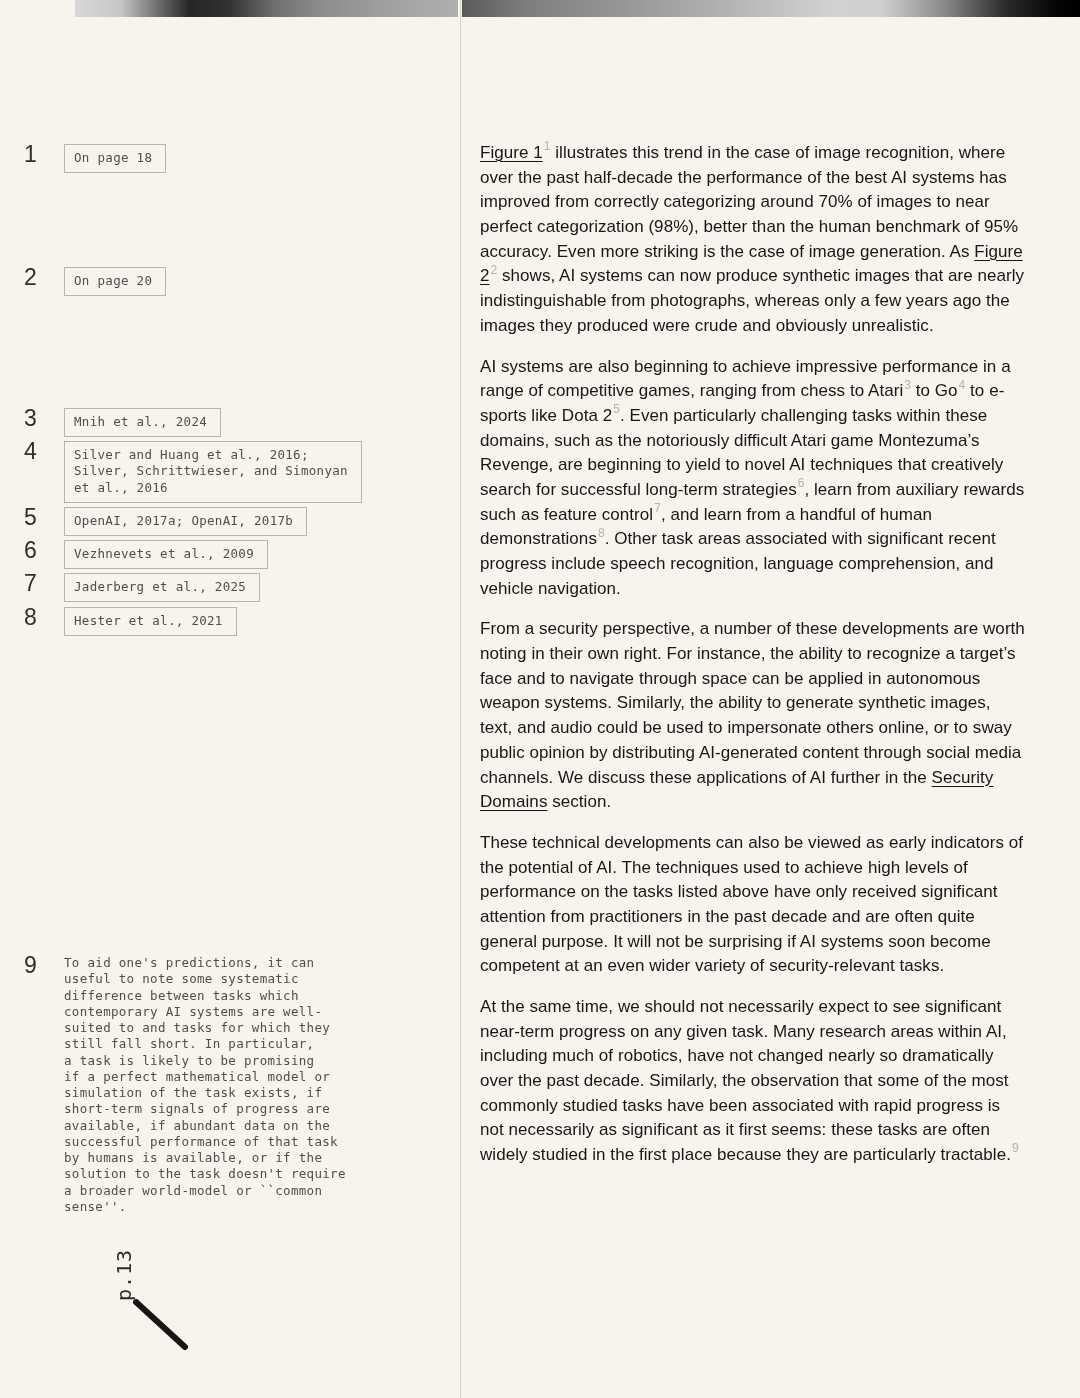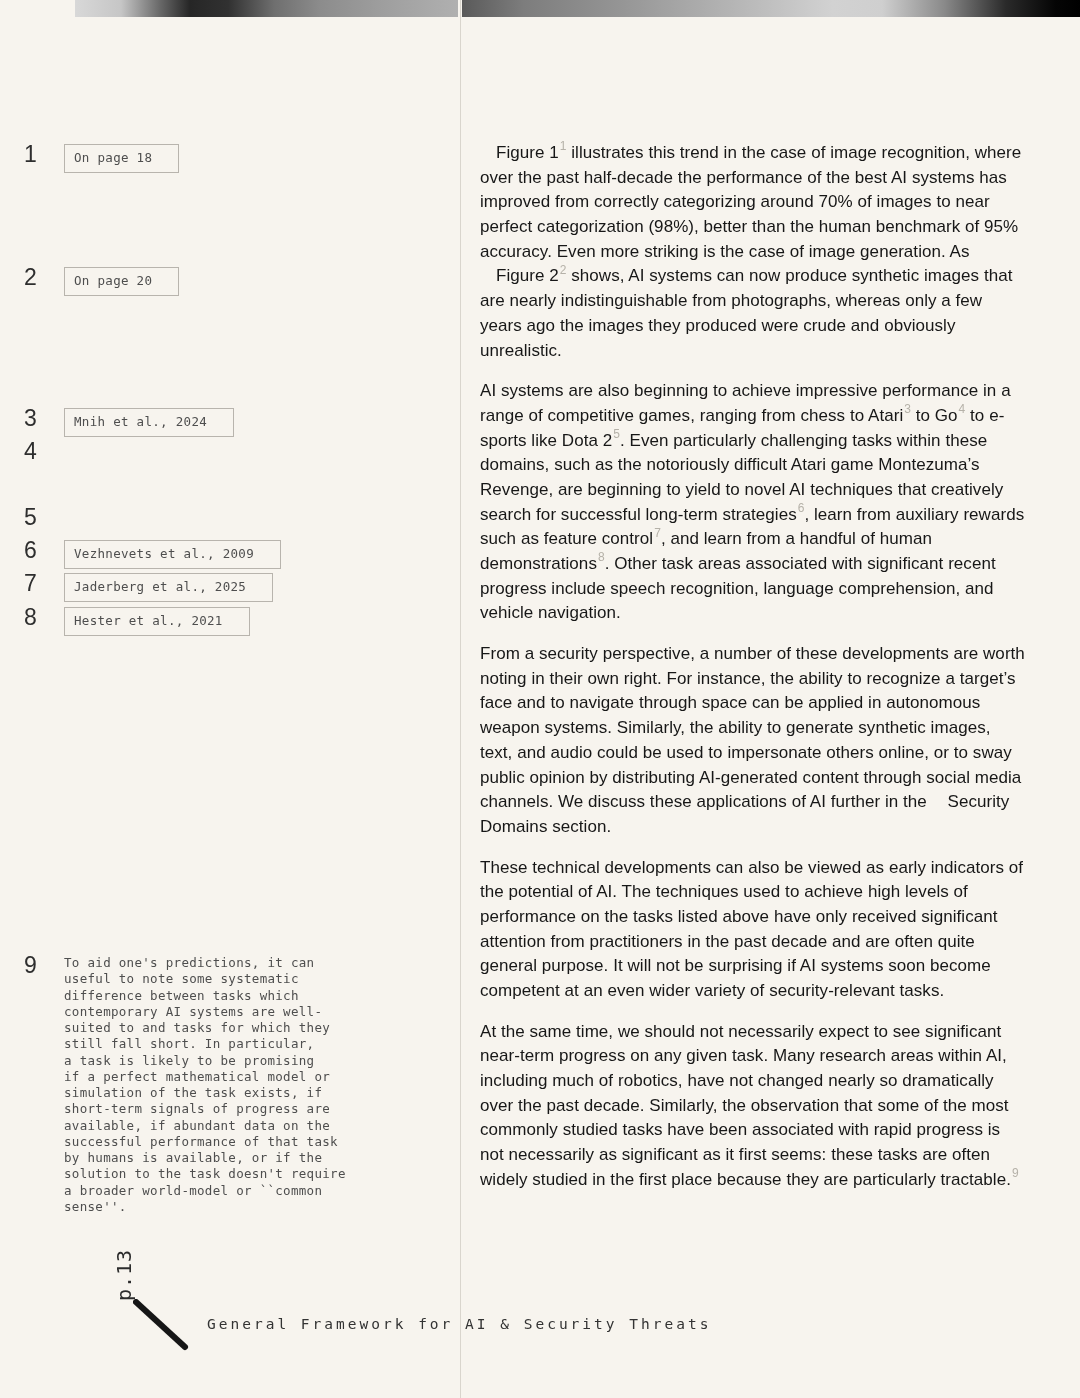--- a/index.html
+++ b/index.html
@@ -29,32 +29,32 @@
   }
   .note-body {
     margin-left:40px;
     font-family:"DejaVu Sans Mono", monospace;
     font-size:12.5px; line-height:1.3; letter-spacing:0.3px;
     color:#4e4e4e; white-space:pre-wrap;
   }
   .note-body.boxed {
     display:inline-block;
     border:1px solid #b8b4ad;
-    padding:5px 26px 6px 9px;
+    padding:5px 13px 6px 9px;
     background:transparent;
   }
   .note-body.plain { display:block; width:330px; }
 
   
   .main-col { position:absolute; left:480px; top:141px; width:546px; }
   .main-col p {
     font-size:17px; line-height:1.453; color:#171717;
     margin-bottom:16px; letter-spacing:0.05px;
   }
-  .link { text-underline-offset:3px; text-decoration-thickness:1px; cursor:pointer;margin-left:16px; }
+  .link { text-decoration:underline; text-underline-offset:3px; text-decoration-thickness:1px; cursor:pointer; }
   sup.fnref {
     font-size:12px; color:#b5b1a8; line-height:0;
     position:relative; top:-1px; margin-left:1px;
   }
 
   
   .page-number {
     position:absolute; left:66px; top:1240px;
     width:70px; height:70px;
     transform:rotate(-90deg);
@@ -86,23 +86,27 @@
     <div class="note" style="top:267px">
       <div class="note-num">2</div>
       <div class="note-body boxed">On page 20</div>
     </div>
     <div class="note" style="top:408px">
       <div class="note-num">3</div>
       <div class="note-body boxed">Mnih et al., 2024</div>
     </div>
     <div class="note" style="top:441px">
       <div class="note-num">4</div>
+      <div class="note-body boxed">Silver and Huang et al., 2016;
+Silver, Schrittwieser, and Simonyan
+et al., 2016</div>
     </div>
     <div class="note" style="top:507px">
       <div class="note-num">5</div>
+      <div class="note-body boxed">OpenAI, 2017a; OpenAI, 2017b</div>
     </div>
     <div class="note" style="top:540px">
       <div class="note-num">6</div>
       <div class="note-body boxed">Vezhnevets et al., 2009</div>
     </div>
     <div class="note" style="top:573px">
       <div class="note-num">7</div>
       <div class="note-body boxed">Jaderberg et al., 2025</div>
     </div>
     <div class="note" style="top:607px">
@@ -137,15 +141,14 @@
     <p><span>These technical developments can also be viewed as early indicators of the potential of AI. The techniques used to achieve high levels of performance on the tasks listed above have only received significant attention from practitioners in the past decade and are often quite general purpose. It will not be surprising if AI systems soon become competent at an even wider variety of security-relevant tasks.</span></p>
     <p><span>At the same time, we should not necessarily expect to see significant near-term progress on any given task. Many research areas within AI, including much of robotics, have not changed nearly so dramatically over the past decade. Similarly, the observation that some of the most commonly studied tasks have been associated with rapid progress is not necessarily as significant as it first seems: these tasks are often widely studied in the first place because they are particularly tractable.</span><sup class="fnref">9</sup></p>
   </main>
 
   <div class="page-number">p.13</div>
 
   <svg class="slash-mark" width="56" height="52">
     <line x1="3" y1="3" x2="52" y2="48" stroke="#161616" stroke-width="6" stroke-linecap="round"></line>
   </svg>
 
-  <div class="footer-title">General Framework for AI &amp; Security Threats</div>
 
 </div>
 
 </body></html>

